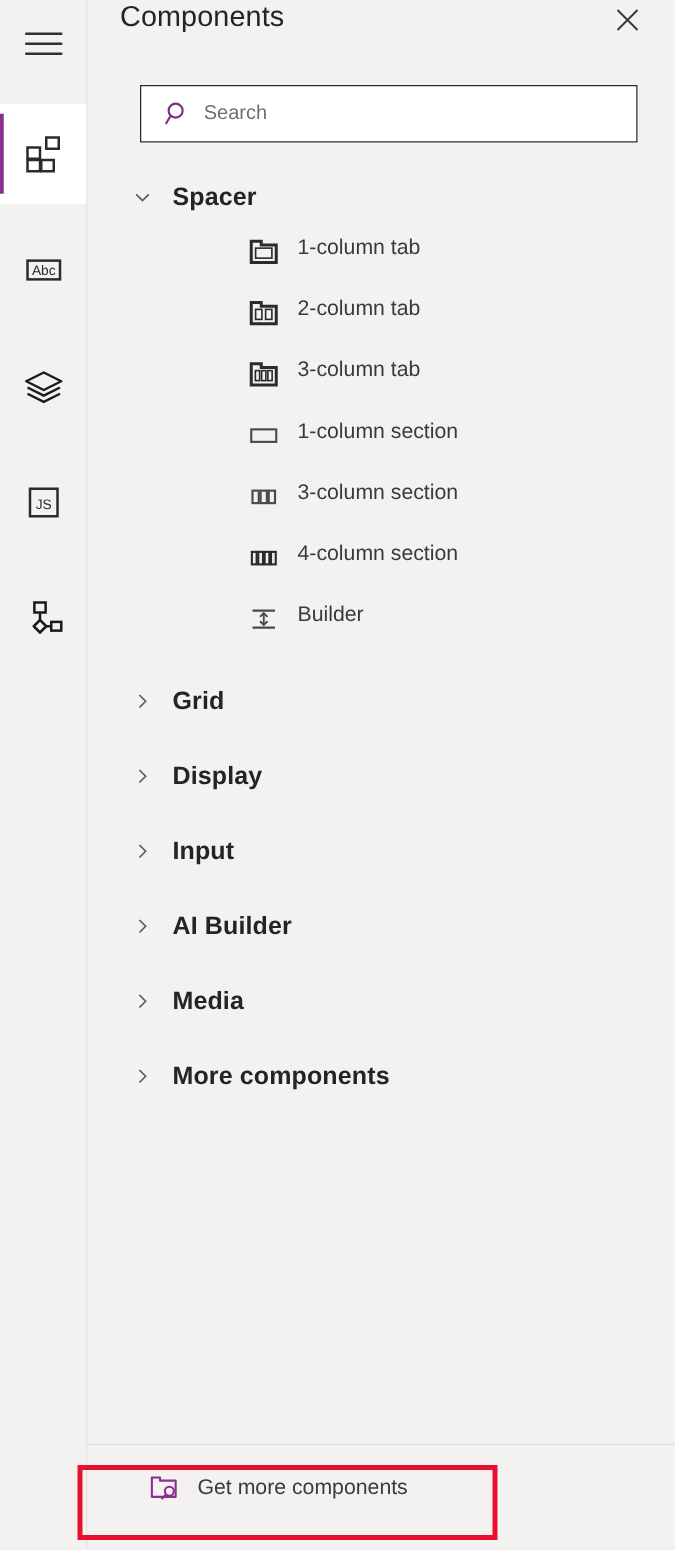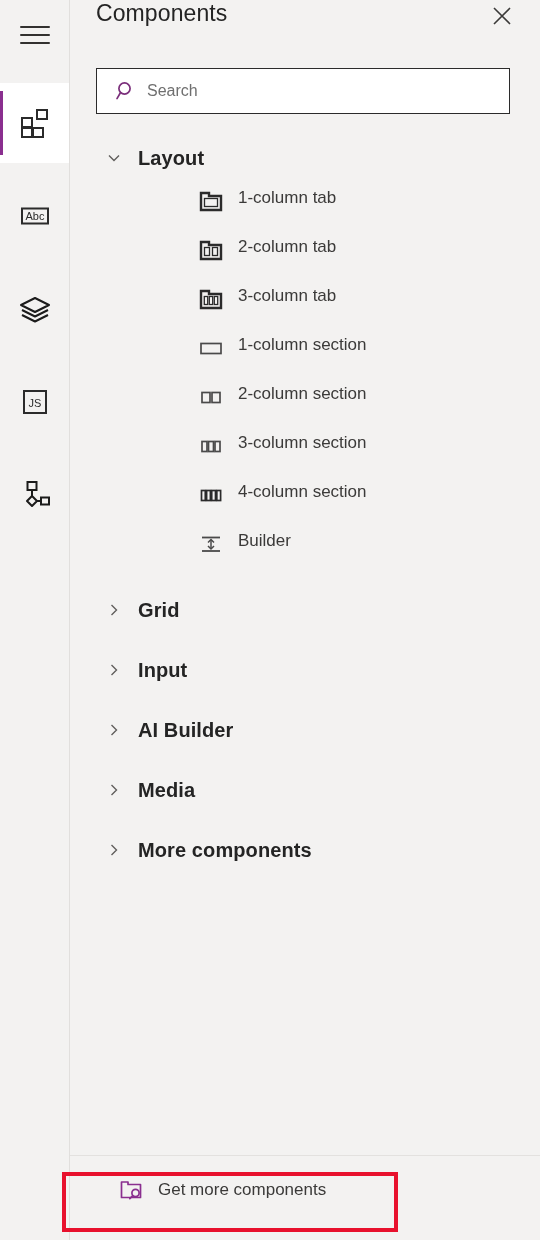--- a/index.html
+++ b/index.html
@@ -48,21 +48,21 @@
     display: flex; align-items: flex-start; padding: 0 22px 0 26px;
   }
   .panel-title {
     font-size: 23px; color: #242424; font-weight: 400; letter-spacing: .1px;
   }
   .close-btn {
     margin-left: auto; width: 32px; height: 32px;
     display: flex; align-items: center; justify-content: center; cursor: pointer;
   }
 
-  .search-wrap { padding: 4px 30px 0 26px; flex: 0 0 auto; }
+  .search-wrap { padding: 4px 30px 0 26px; flex: 0 0 auto; margin-left: 16px; }
   .search-box {
     height: 46px; background: #ffffff; border: 1px solid #2b2b2b;
     display: flex; align-items: center; padding: 0 12px;
   }
   .search-icon { flex: 0 0 auto; margin: 0 10px 0 6px; }
   .search-input {
     border: 0; outline: none; background: transparent; flex: 1;
     font-family: "Liberation Sans", sans-serif; font-size: 16px; color: #242424;
   }
   .search-input::placeholder { color: #6f6f6f; opacity: 1; }
@@ -179,21 +179,21 @@
         <input class="search-input" type="text" placeholder="Search" style="">
       </div>
     </div>
 
     <div class="tree">
 
       <div class="group-header">
         <svg class="chev" viewBox="0 0 16 16">
           <path d="M3 5.5 L8 10.5 L13 5.5" fill="none" stroke="#605e5c" stroke-width="1.4"></path>
         </svg>
-        <span class="group-label">Layout</span>
+        <span class="group-label">Spacer</span>
       </div>
 
       <div class="comp-row">
         <svg class="comp-icon" viewBox="0 0 26 26">
           <path d="M3 5 H11 V8 H23 V22 H3 Z" fill="none" stroke="#2b2b2b" stroke-width="2.4"></path>
           <rect x="6.5" y="10.5" width="13" height="8" fill="none" stroke="#2b2b2b" stroke-width="1.3"></rect>
         </svg>
         <span class="comp-label">1-column tab</span>
       </div>
 
@@ -216,27 +216,20 @@
         <span class="comp-label">3-column tab</span>
       </div>
 
       <div class="comp-row">
         <svg class="comp-icon" viewBox="0 0 26 26">
           <rect x="3" y="8.5" width="20" height="10" fill="none" stroke="#4a4a4a" stroke-width="1.7"></rect>
         </svg>
         <span class="comp-label">1-column section</span>
       </div>
 
-      <div class="comp-row">
-        <svg class="comp-icon" viewBox="0 0 26 26">
-          <rect x="4" y="8.5" width="8" height="10" fill="none" stroke="#4a4a4a" stroke-width="1.7"></rect>
-          <rect x="14" y="8.5" width="8" height="10" fill="none" stroke="#4a4a4a" stroke-width="1.7"></rect>
-        </svg>
-        <span class="comp-label">2-column section</span>
-      </div>
 
       <div class="comp-row">
         <svg class="comp-icon" viewBox="0 0 26 26">
           <rect x="4" y="8.5" width="5" height="10" fill="none" stroke="#4a4a4a" stroke-width="1.7"></rect>
           <rect x="10.5" y="8.5" width="5" height="10" fill="none" stroke="#4a4a4a" stroke-width="1.7"></rect>
           <rect x="17" y="8.5" width="5" height="10" fill="none" stroke="#4a4a4a" stroke-width="1.7"></rect>
         </svg>
         <span class="comp-label">3-column section</span>
       </div>
 
@@ -261,20 +254,26 @@
         <span class="comp-label">Builder</span>
       </div>
 
       <div class="group-header">
         <svg class="chev" viewBox="0 0 16 16">
           <path d="M5.5 3 L10.5 8 L5.5 13" fill="none" stroke="#605e5c" stroke-width="1.4"></path>
         </svg>
         <span class="group-label">Grid</span>
       </div>
 
+      <div class="group-header">
+        <svg class="chev" viewBox="0 0 16 16">
+          <path d="M5.5 3 L10.5 8 L5.5 13" fill="none" stroke="#605e5c" stroke-width="1.4"></path>
+        </svg>
+        <span class="group-label">Display</span>
+      </div>
 
       <div class="group-header">
         <svg class="chev" viewBox="0 0 16 16">
           <path d="M5.5 3 L10.5 8 L5.5 13" fill="none" stroke="#605e5c" stroke-width="1.4"></path>
         </svg>
         <span class="group-label">Input</span>
       </div>
 
       <div class="group-header">
         <svg class="chev" viewBox="0 0 16 16">

